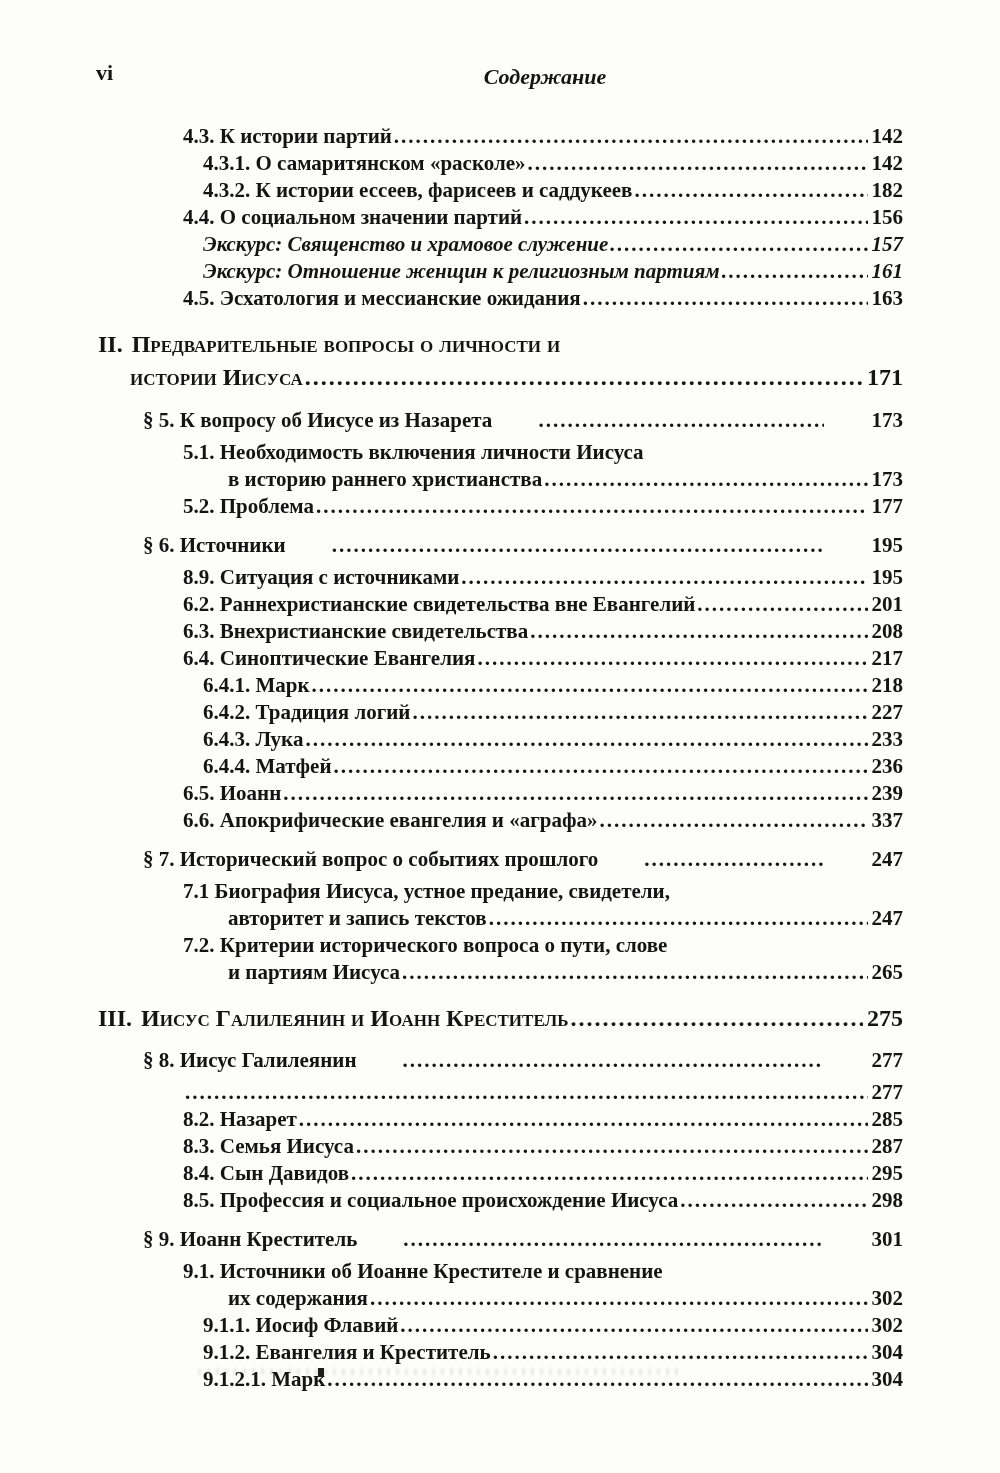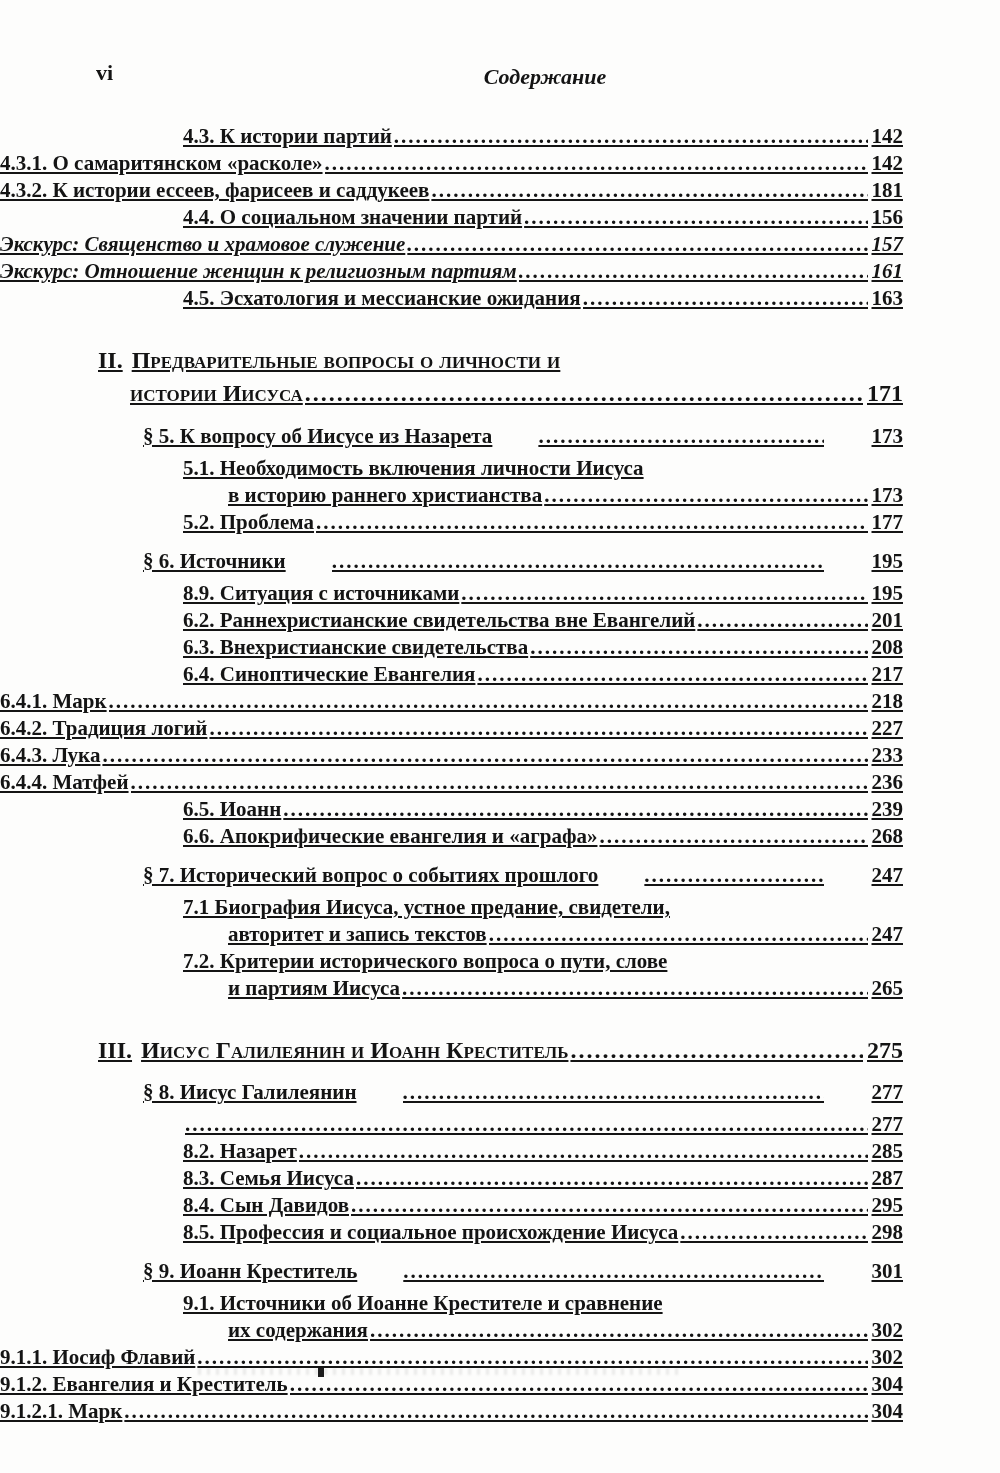--- a/index.html
+++ b/index.html
@@ -7,56 +7,55 @@
     width:1000px;height:1473px;
     background:#f2f2f0;
     font-family:"Liberation Serif","DejaVu Serif",serif;
   }
   .sheet{
     position:relative;
     width:1000px;height:1473px;
     background:#fdfdfc;
     color:#141414;
     overflow:hidden;
-    text-decoration:underline;
   }
   
   .pagehead{position:relative;height:123px;}
   .corner-label{
     position:absolute;left:96px;top:60px;
     font-size:22px;font-weight:bold;
   }
   .running-header{
     position:absolute;left:185px;top:64px;width:720px;
     text-align:center;
     font-size:22px;font-weight:bold;font-style:italic;
   }
   
   .toc{padding-right:97px;}
   .row{
     display:flex;align-items:baseline;
     font-size:21px;font-weight:bold;line-height:27px;
     white-space:nowrap;
   }
   .row .txt{flex:0 0 auto;}
-  .row .num{flex:0 0 auto;margin-right:11px;margin-top:16px;}
+  .row .num{flex:0 0 auto;margin-right:11px;}
   .leader{
     flex:1 1 auto;overflow:hidden;white-space:nowrap;
     margin:0 4px 0 2px;min-width:10px;
   }
   .leader::after{
     content:"......................................................................................................................................................................................";
     letter-spacing:2px;
   }
   .pg{flex:0 0 auto;text-align:right;}
   
   .l1{padding-left:143px;margin-top:12px;margin-bottom:5px;gap:44px;}
   .l2{padding-left:183px;}
   .l2w{padding-left:228px;}
-  .l3{}
+  .l3{padding-left:203px;}
   .it{font-style:italic;}
   
   .sec{
     padding-left:98px;margin-top:16px;
     font-size:24px;line-height:33px;
     font-variant:small-caps;
   }
   .sec.cont{padding-left:130px;margin-top:0;margin-bottom:13px;justify-content:flex-end;}
   .sec .num{margin-right:9px;font-variant:normal;}
   
@@ -88,21 +87,21 @@
         <span class="pg">142</span>
       </div>
       <div class="row l3">
         <span class="txt">4.3.1. О самаритянском «расколе»</span>
         <span class="leader"></span>
         <span class="pg">142</span>
       </div>
       <div class="row l3">
         <span class="txt">4.3.2. К истории ессеев, фарисеев и саддукеев</span>
         <span class="leader"></span>
-        <span class="pg">181</span>
+        <span class="pg">182</span>
       </div>
       <div class="row l2">
         <span class="txt">4.4. О социальном значении партий</span>
         <span class="leader"></span>
         <span class="pg">156</span>
       </div>
       <div class="row l3 it">
         <span class="txt">Экскурс: Священство и храмовое служение</span>
         <span class="leader"></span>
         <span class="pg">157</span>
@@ -190,21 +189,21 @@
         <span class="pg">236</span>
       </div>
       <div class="row l2">
         <span class="txt">6.5. Иоанн</span>
         <span class="leader"></span>
         <span class="pg">239</span>
       </div>
       <div class="row l2">
         <span class="txt">6.6. Апокрифические евангелия и «аграфа»</span>
         <span class="leader"></span>
-        <span class="pg">268</span>
+        <span class="pg">337</span>
       </div>
       <div class="row l1">
         <span class="txt">§ 7. Исторический вопрос о событиях прошлого</span>
         <span class="leader"></span>
         <span class="pg">247</span>
       </div>
       <div class="row l2">
         <span class="txt">7.1 Биография Иисуса, устное предание, свидетели,</span>
       </div>
       <div class="row l2w">

